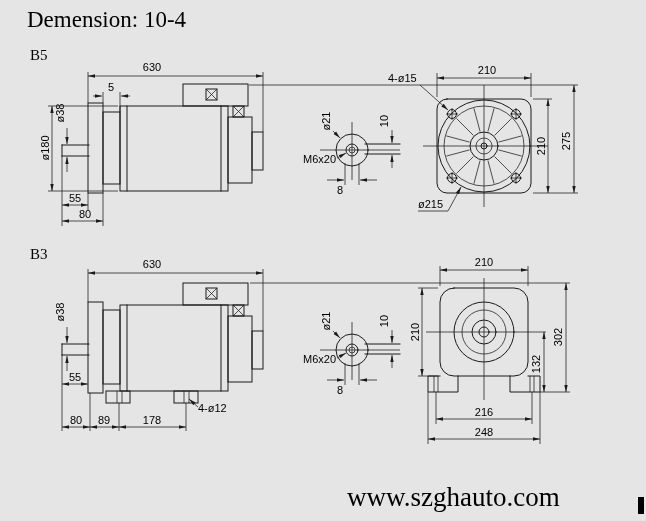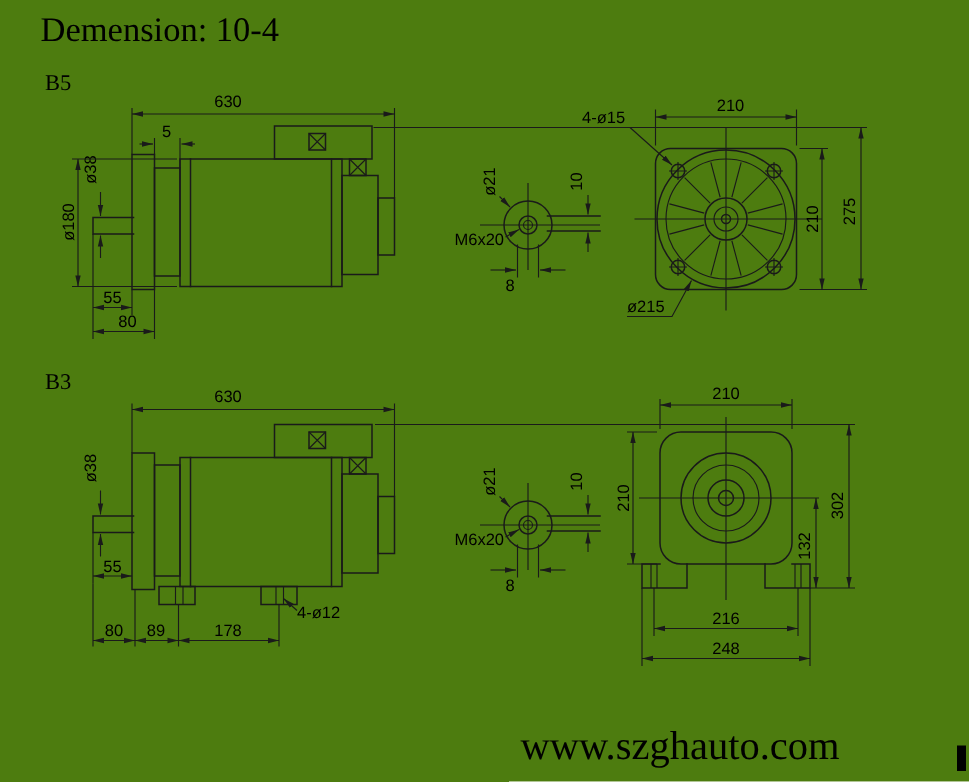--- a/index.html
+++ b/index.html
@@ -1,17 +1,17 @@
 <!DOCTYPE html>
 <html><head>
 <meta charset="utf-8">
 <style>
   html,body { margin:0; padding:0; background:#fff; }
   .page {
-    position:relative; width:646px; height:521px; background:#4d7c0f;
+    position:relative; width:646px; height:521px; background:#e5e5e5;
     font-family:"Liberation Sans", sans-serif; overflow:hidden;
   }
   svg { display:block; }
   .title { font-family:"Liberation Serif", serif; font-size:23px; fill:#000; }
   .sec   { font-family:"Liberation Serif", serif; font-size:15px; fill:#000; }
   .t     { font-family:"Liberation Sans", sans-serif; font-size:11px; fill:#000; }
   .foot  { font-family:"Liberation Serif", serif; font-size:27px; fill:#000; }
   .ol { stroke:#1a1a1a; stroke-width:1; fill:none; stroke-linecap:square; }
   .tl { stroke:#1a1a1a; stroke-width:0.75; fill:none; }
   .dm { stroke:#1a1a1a; stroke-width:0.75; fill:none;

